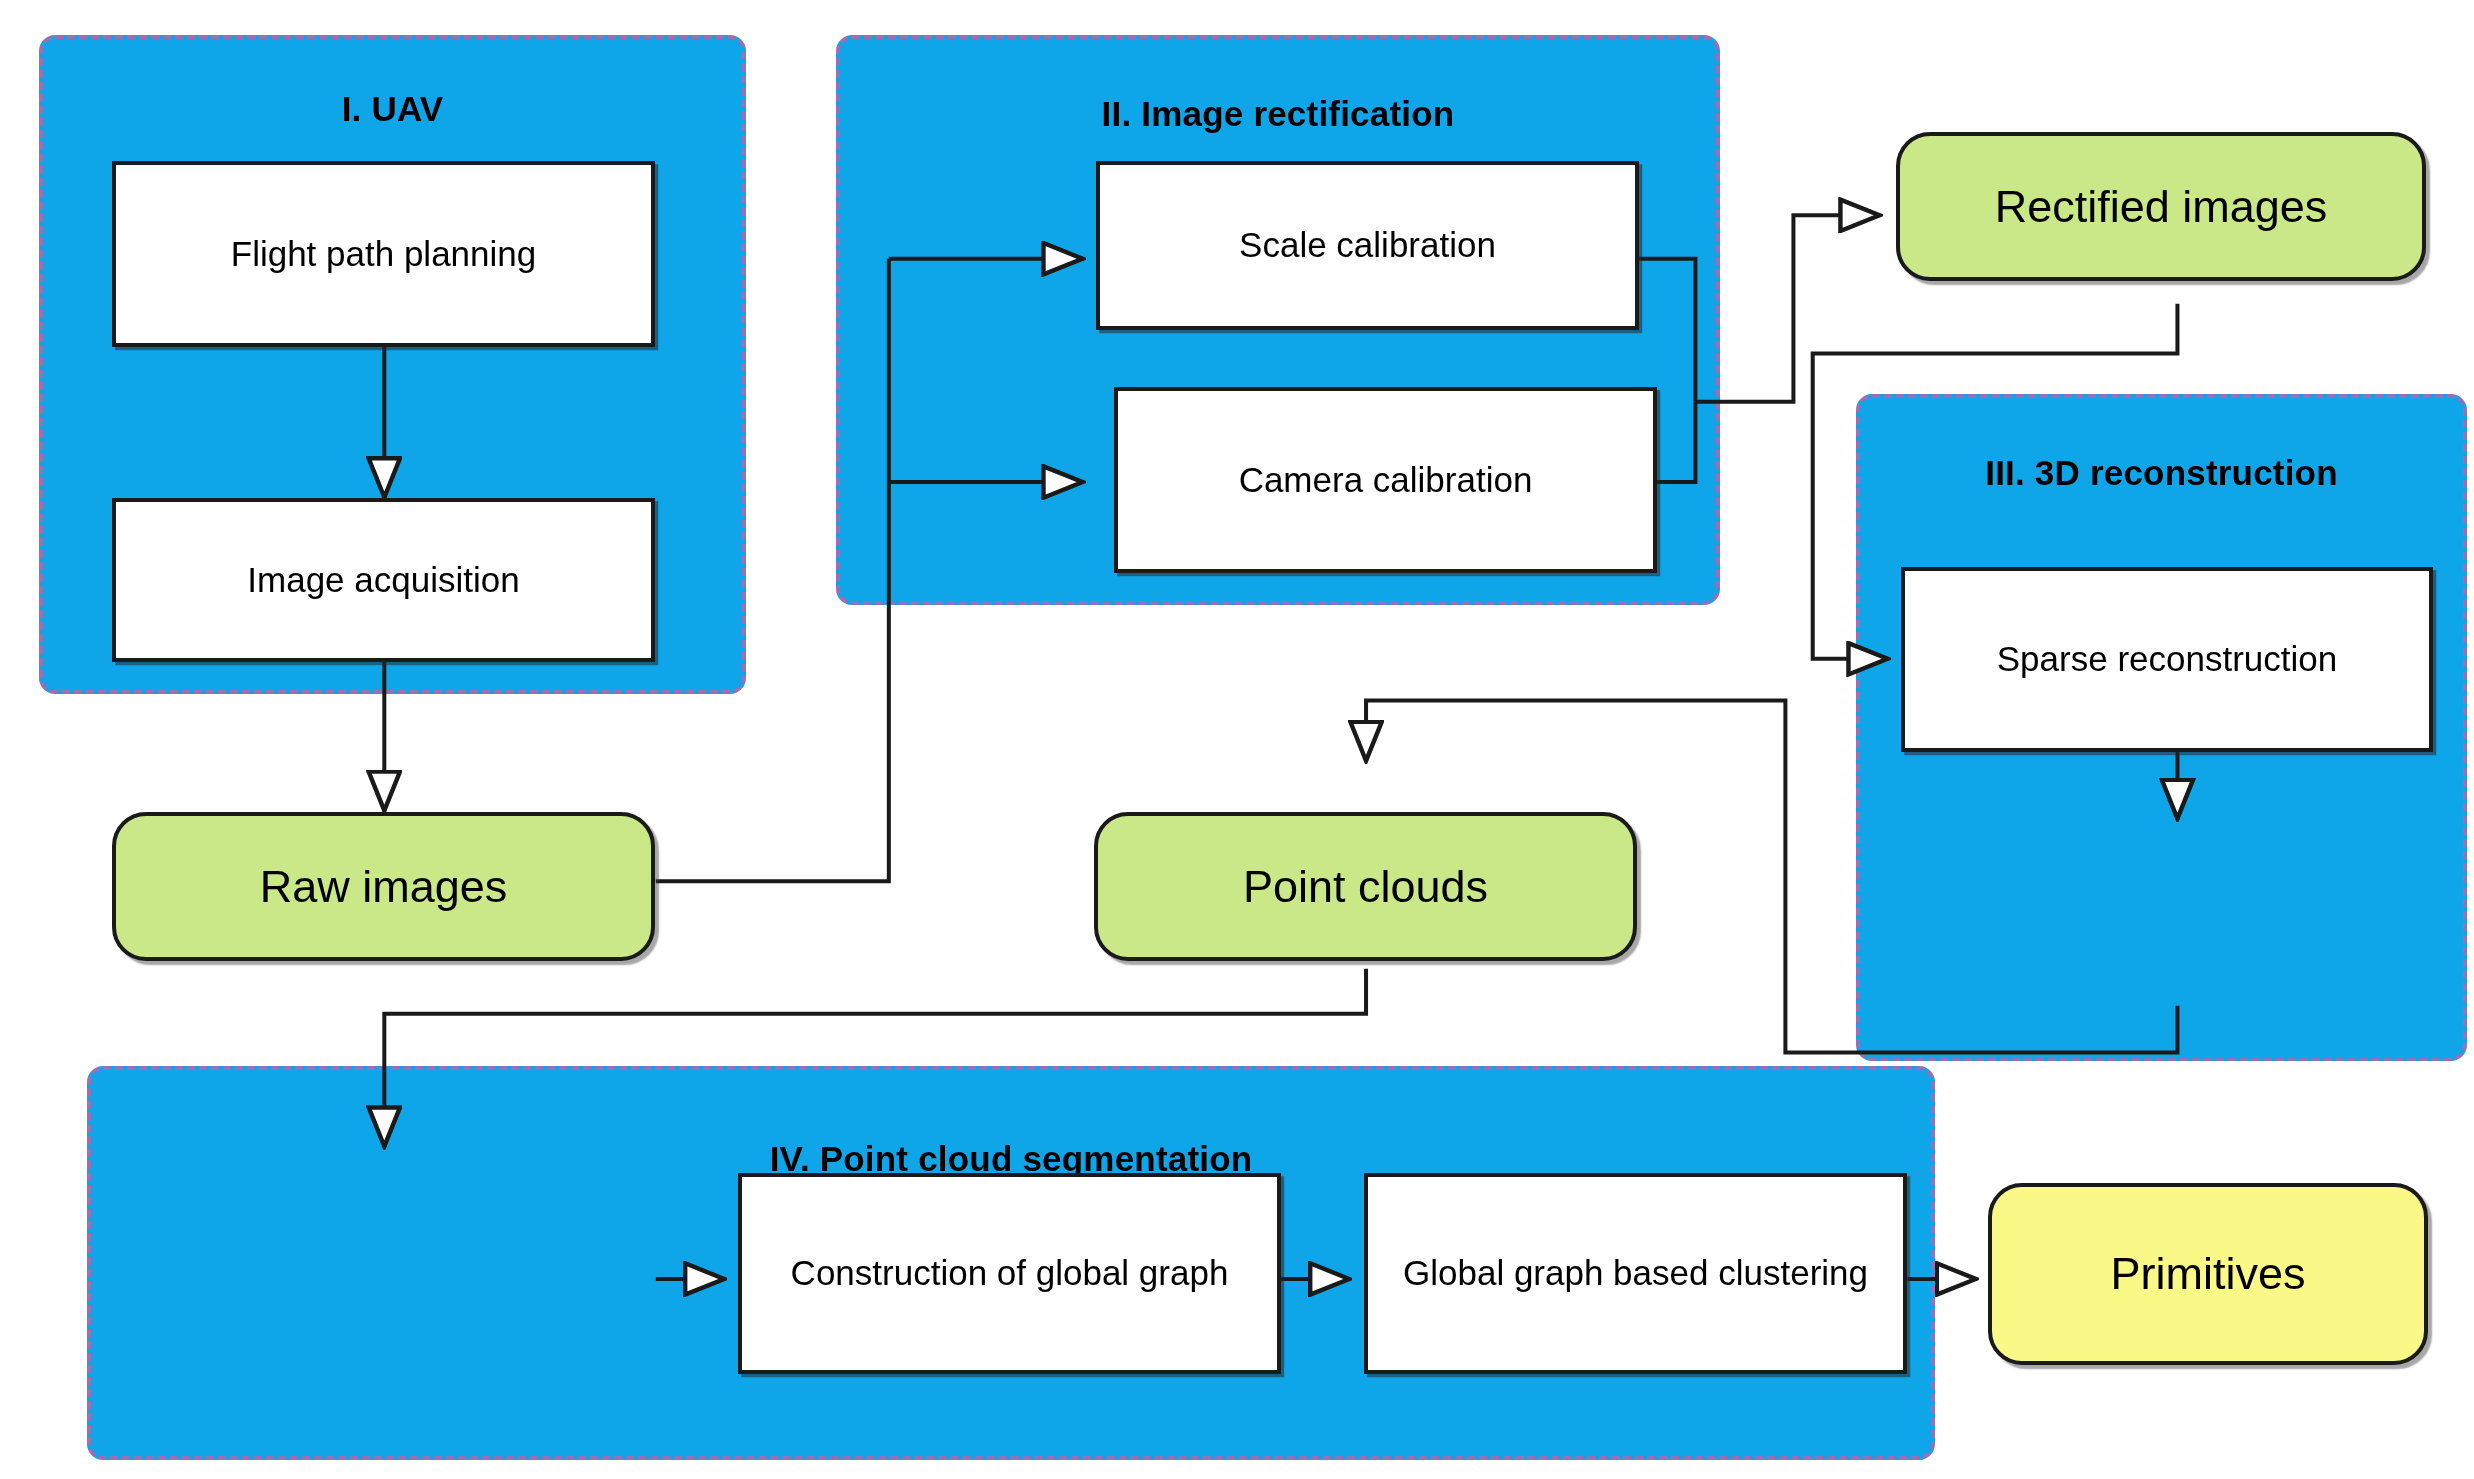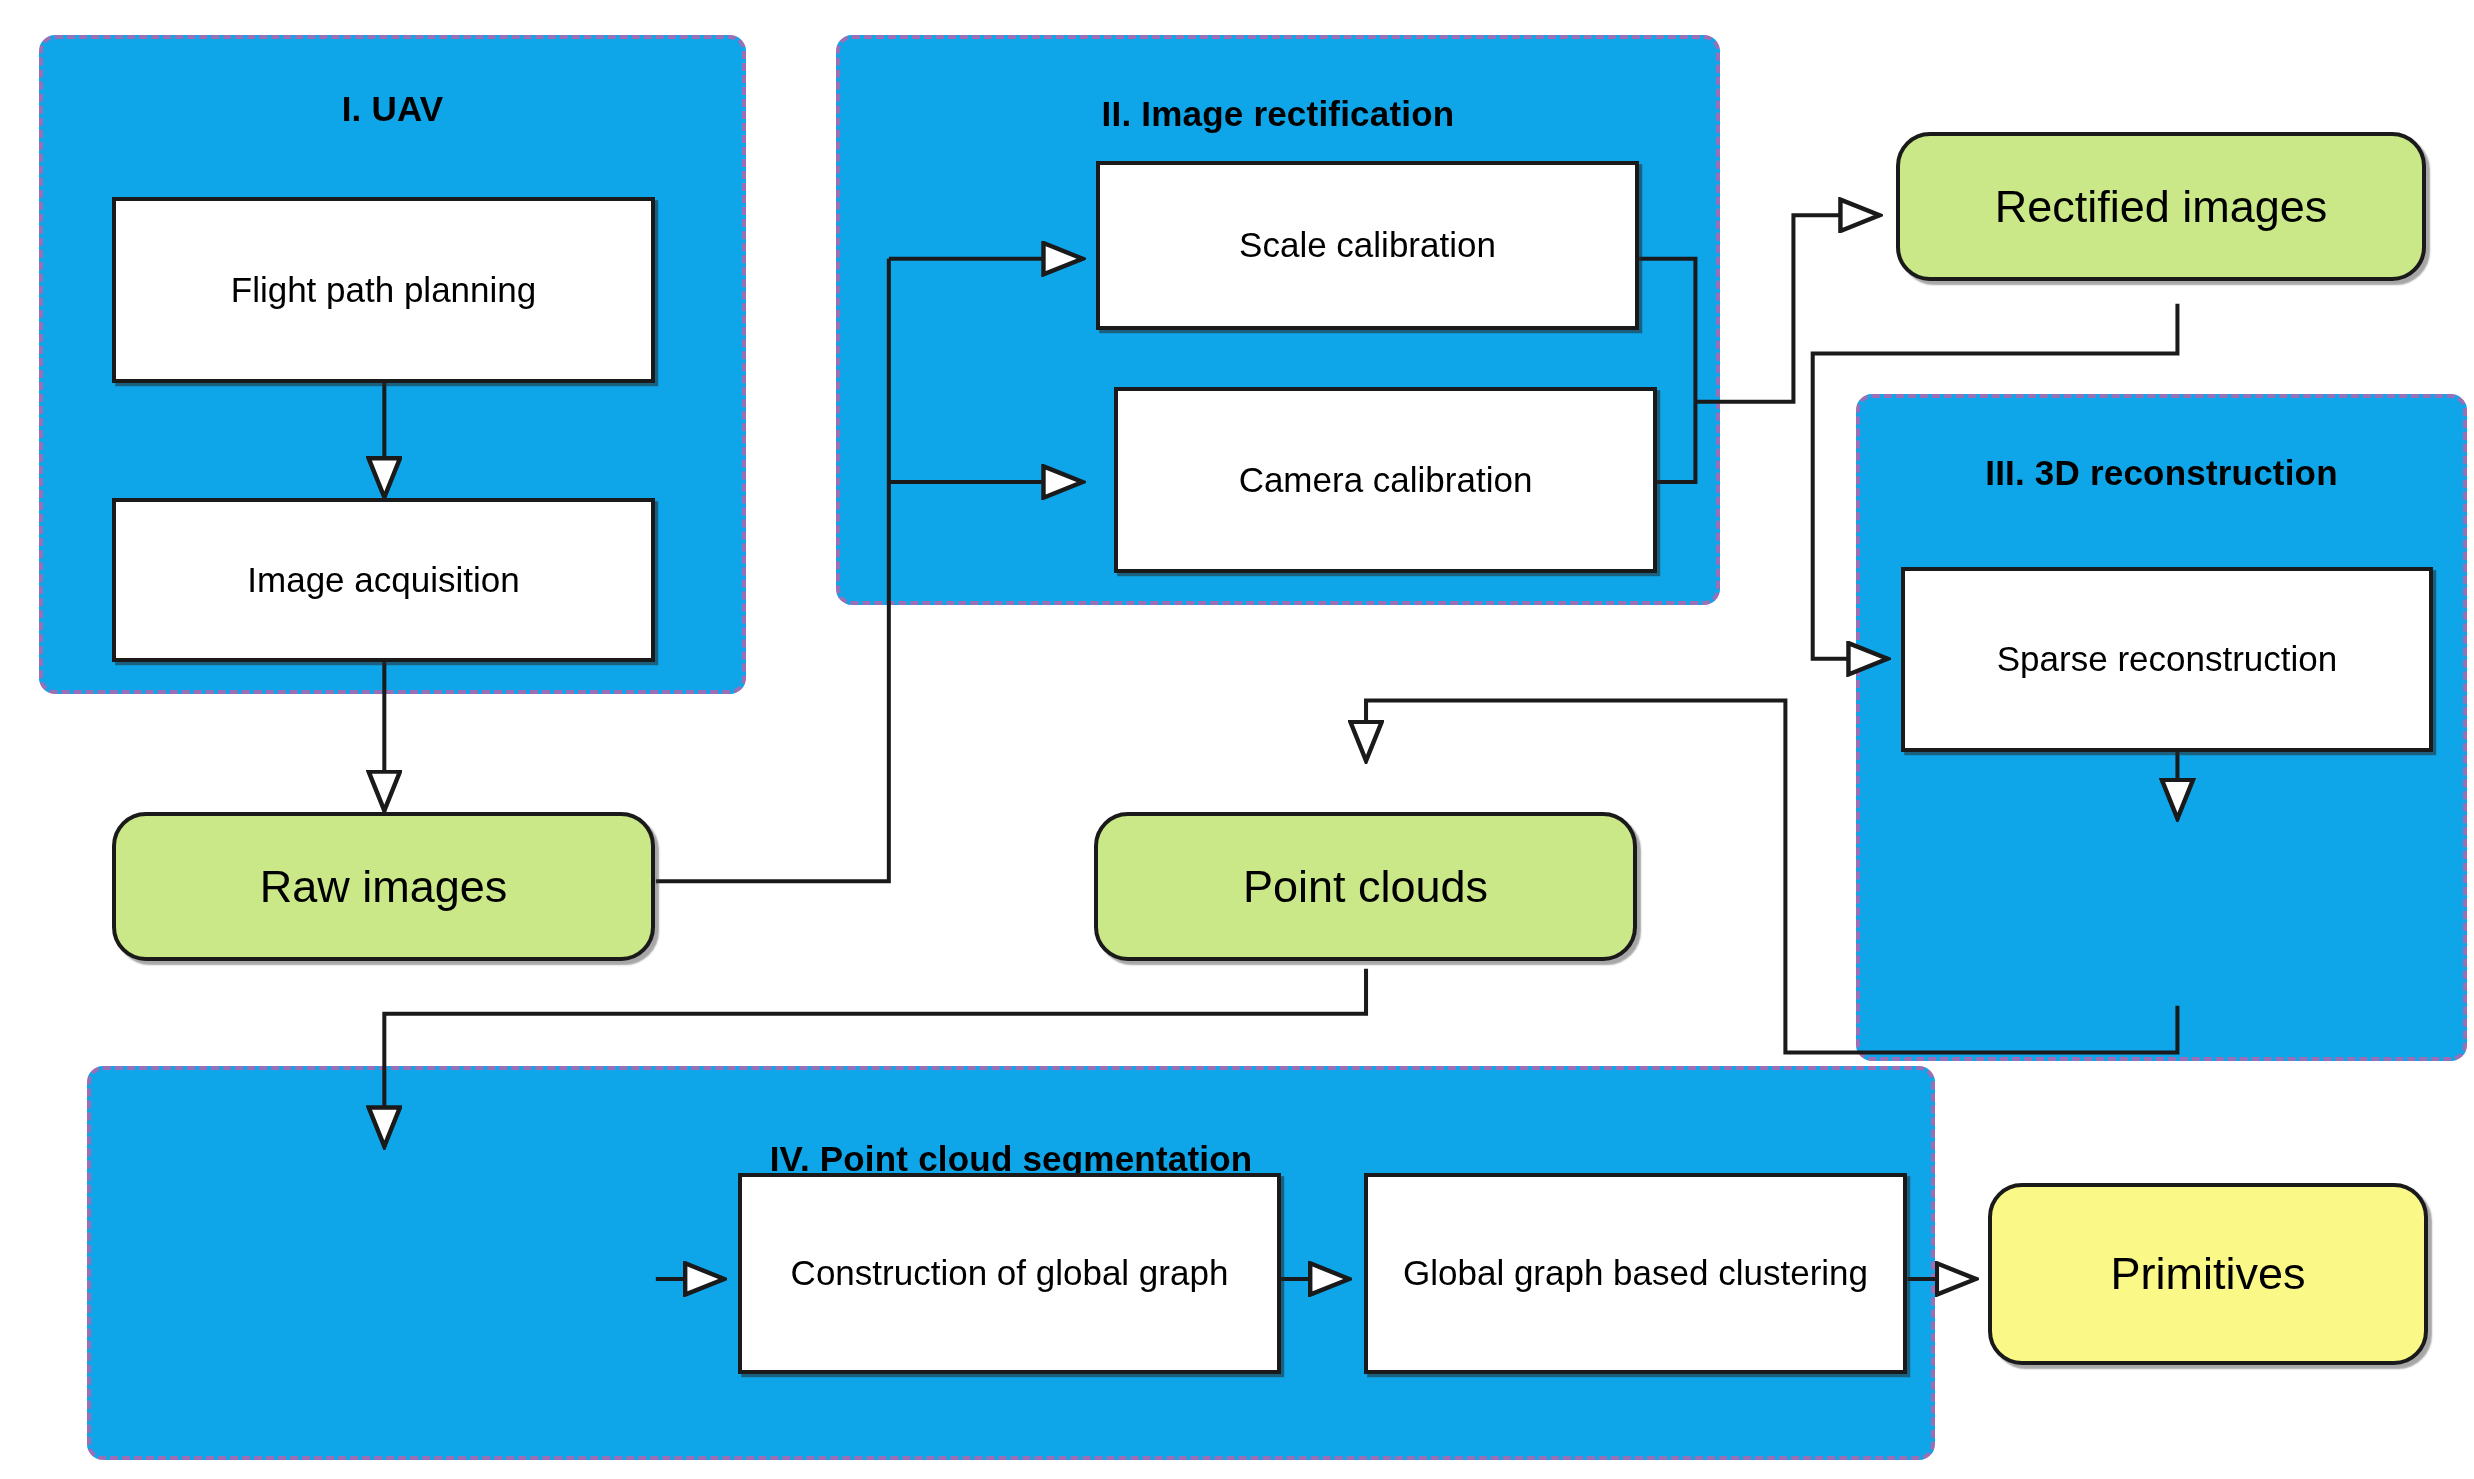--- a/index.html
+++ b/index.html
@@ -135,21 +135,21 @@
       <path d="M1700,1206 L1700,1262 L478,1262 L478,1428" marker-end="url(#hollowArrow)"></path>
 
       <path d="M816,1592 L902,1592" marker-end="url(#hollowArrow)"></path>
 
       <path d="M1594,1592 L1680,1592" marker-end="url(#hollowArrow)"></path>
 
       <path d="M2374,1592 L2460,1592" marker-end="url(#hollowArrow)"></path>
     </g>
   </svg>
 
-  <div class="pbox" style="left:112px; top:161px; width:543px; height:186px;margin-top:36px;">Flight path planning</div>
+  <div class="pbox" style="left:112px; top:161px; width:543px; height:186px;">Flight path planning</div>
 
   <div class="pbox" style="left:112px; top:498px; width:543px; height:164px;">Image acquisition</div>
 
   <div class="pbox" style="left:1096px; top:161px; width:543px; height:169px;text-align:center;">Scale calibration</div>
 
   <div class="pbox" style="left:1096px; top:387px; width:543px; height:186px;margin-left:18px;">Camera calibration</div>
 
   <div class="pbox" style="left:1901px; top:567px; width:532px; height:185px;">Sparse reconstruction</div>
 
 

